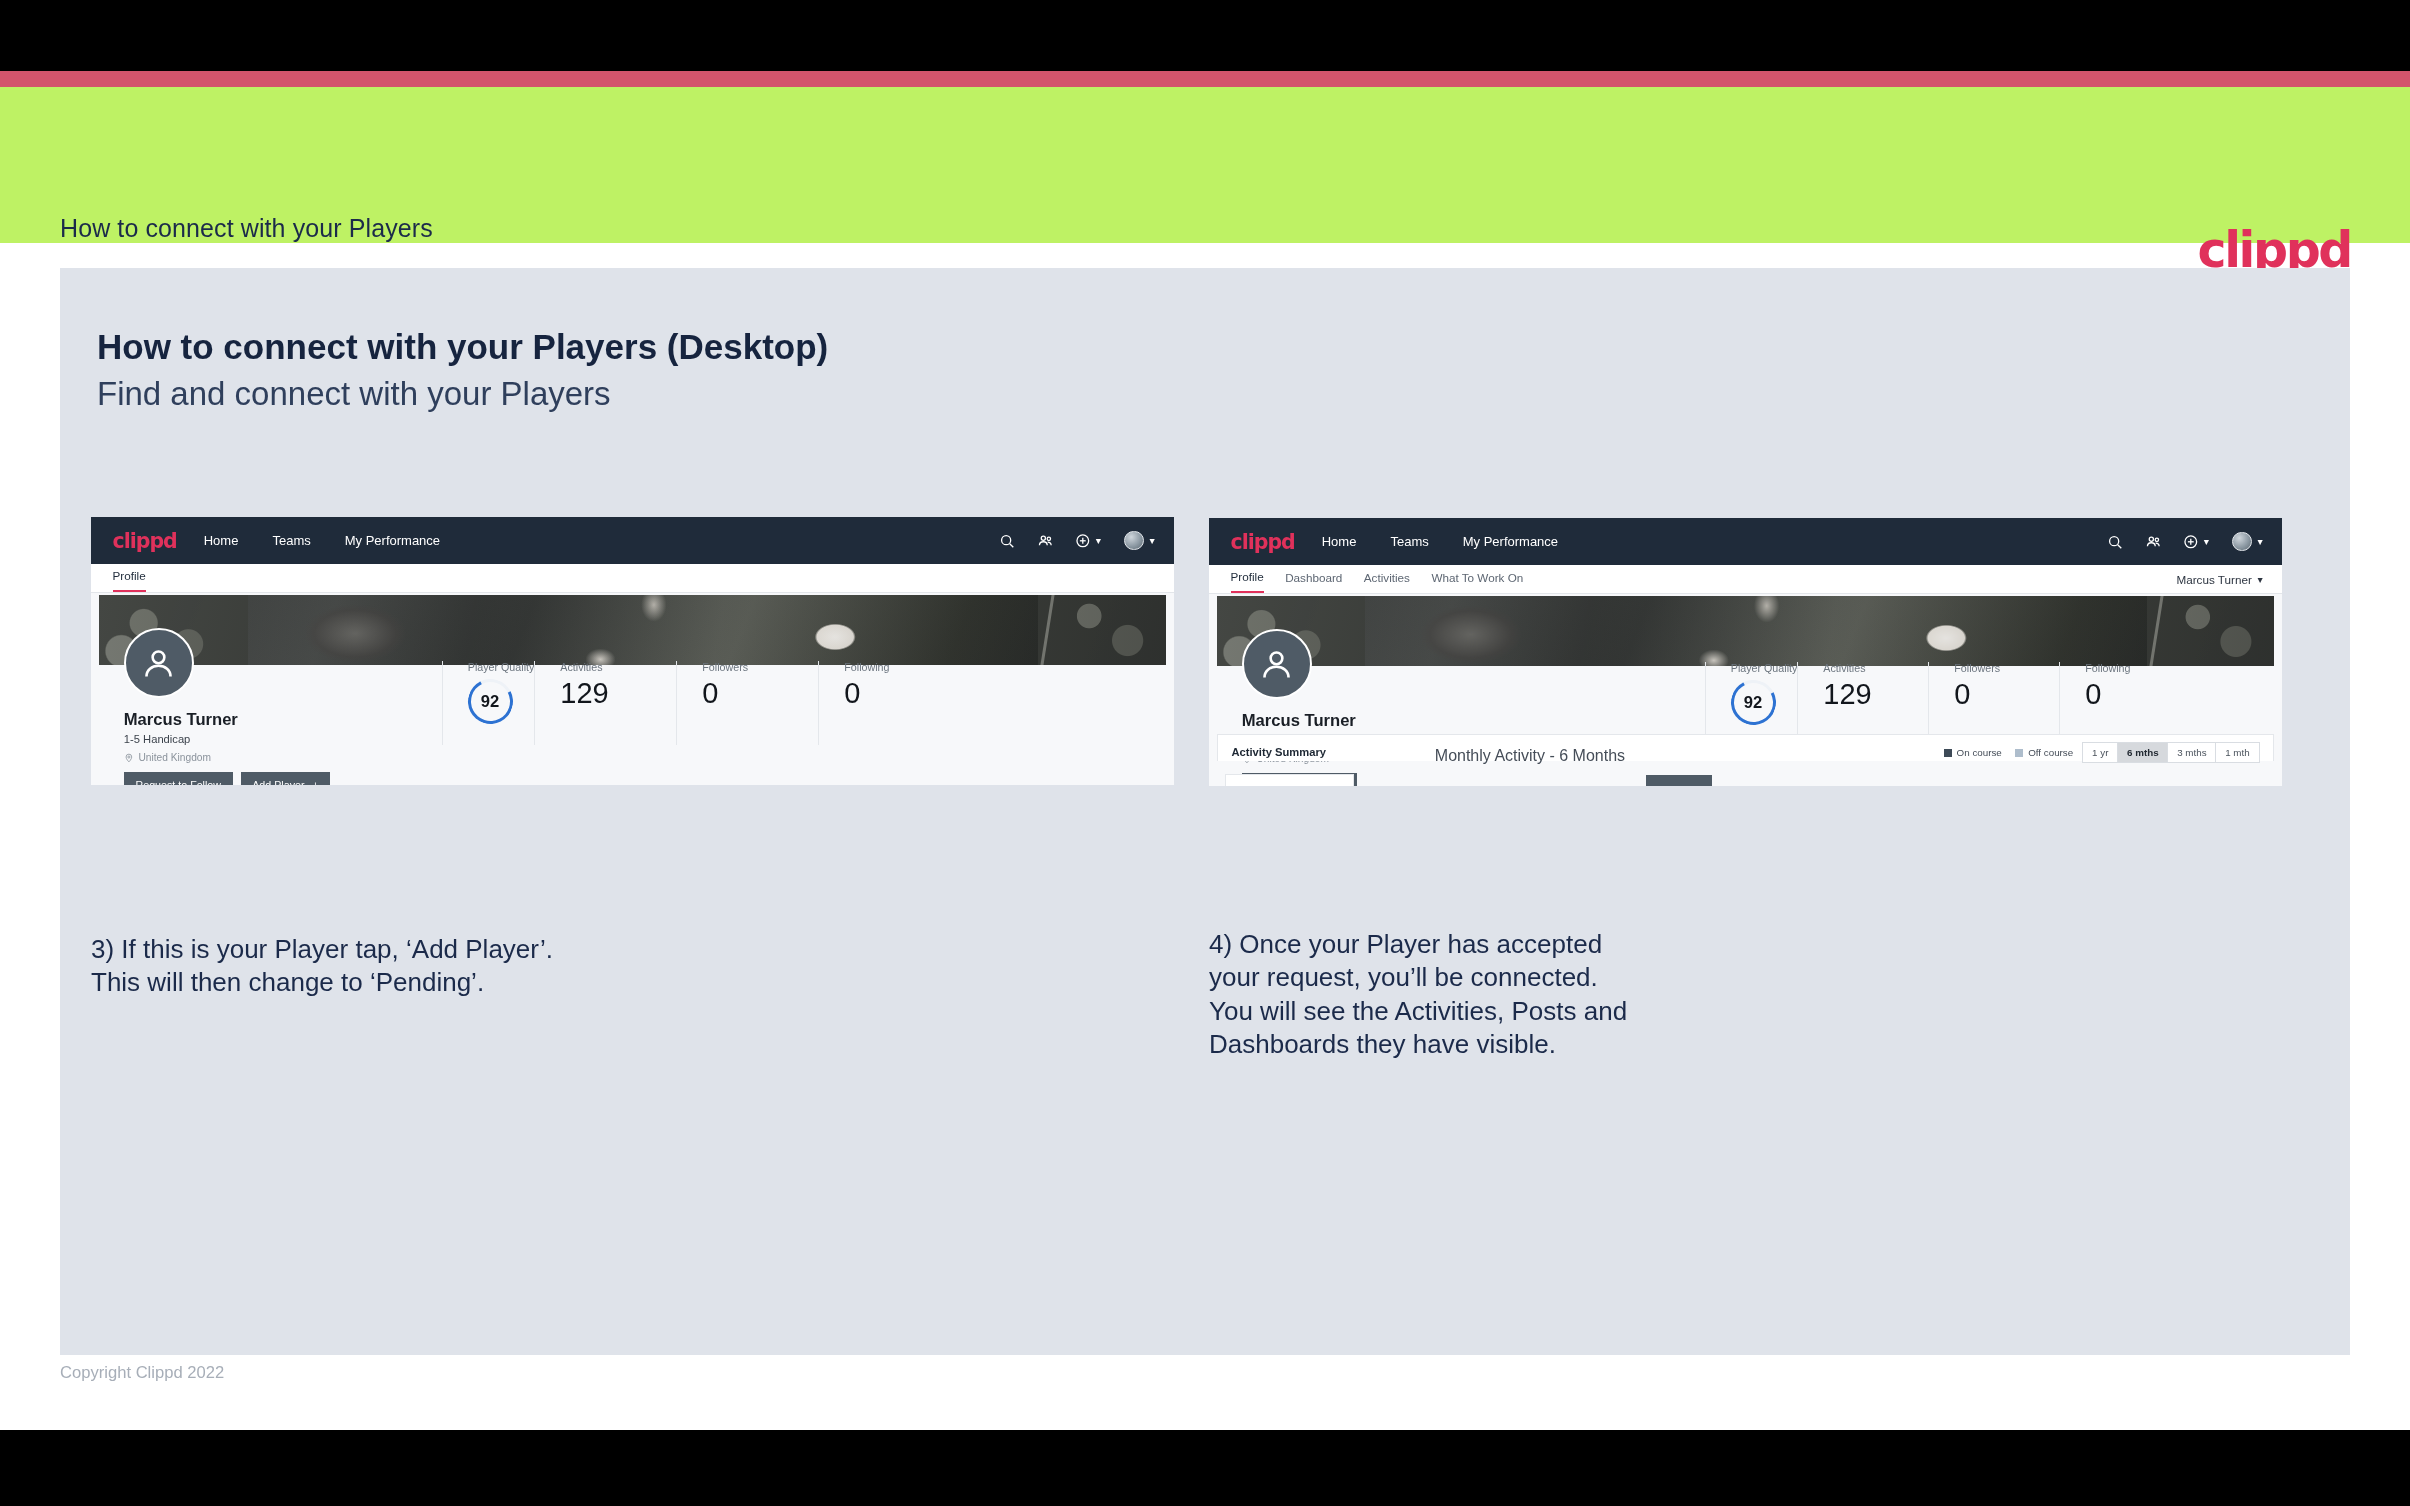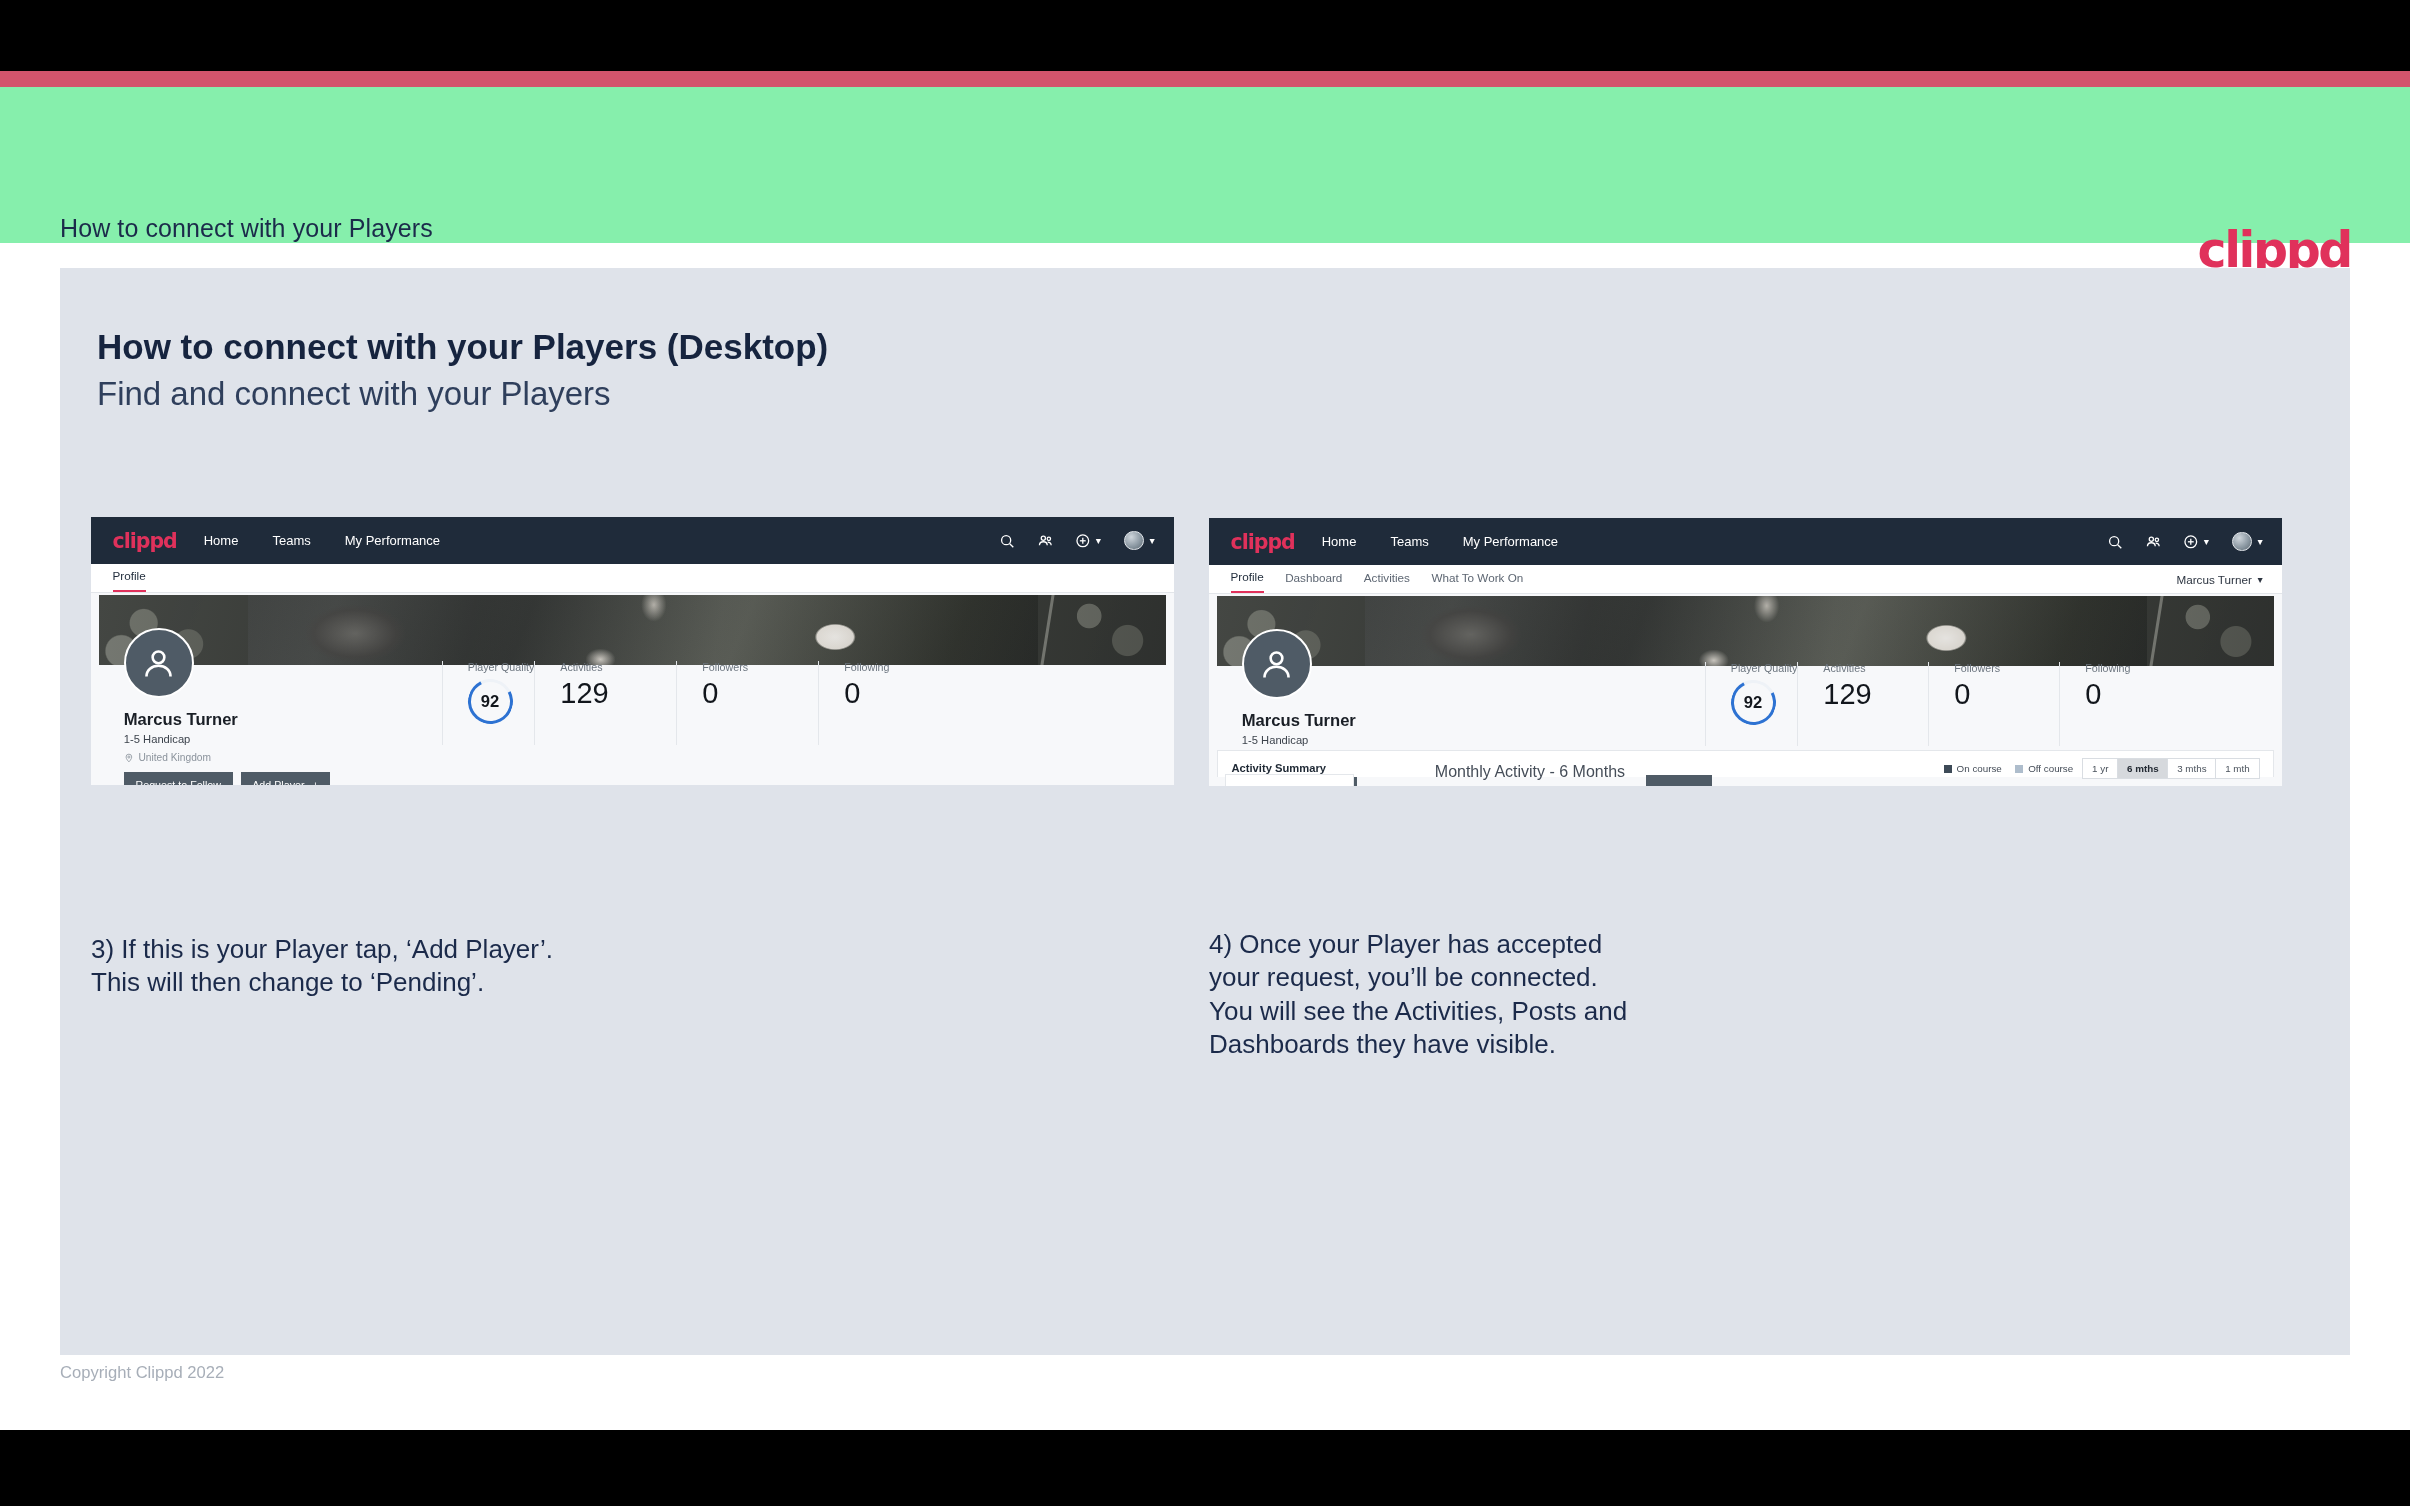--- a/index.html
+++ b/index.html
@@ -10,21 +10,21 @@
     overflow: hidden;
   }
   .slide { position: relative; width: 2411px; height: 1507px; background: #ffffff; }
 
   
   .bar-top-black { position:absolute; left:0; top:0; width:2411px; height:71px; background:#000; }
   .bar-top-pink  { position:absolute; left:0; top:71px; width:2411px; height:15.6px; background:#d3546c; }
   .bar-bottom-black { position:absolute; left:0; top:1430px; width:2411px; height:77px; background:#000; }
 
   
-  .header { position:absolute; left:0; top:87px; width:2411px; height:156px; background:#86efac; }
+  .header { position:absolute; left:0; top:87px; width:2411px; height:156px; background:#bef264; }
   .header-title {
     position:absolute; left:60px; top:127px;
     font-size:25px; color:#1b2a4a; letter-spacing:0.1px;
   }
   .brand-logo {
     position:absolute; right:60px; top:135px;
     font-size:49px; font-weight:bold; color:#e0315b;
     letter-spacing:-2.4px; font-family:"DejaVu Sans", sans-serif;
   }
   .header-rule {
@@ -153,21 +153,21 @@
     width:45px; height:45px; border-radius:50%;
     border:3.9px solid #2d72d2; border-top-color:#eef2f7;
     display:flex; align-items:center; justify-content:center;
     transform:rotate(18deg);
   }
   .ring span { transform:rotate(-18deg); font-size:16.6px; color:#12161c; font-weight:600; }
   .mock-left .panel-bg { position:absolute; left:0; top:76px; width:100%; height:192px; background:#f7f8fa; }
 
   
   .act-bar {
-    position:absolute; left:7.8px; top:232px; width:calc(100% - 15.6px); height:27px;
+    position:absolute; left:7.8px; top:216px; width:calc(100% - 15.6px); height:27px;
     background:#ffffff; border:1px solid #e4e7eb; border-bottom:none;
   }
   .act-title { position:absolute; left:13.7px; top:10.7px; font-size:11.2px; color:#1d2733; font-weight:600; }
   .act-sub { position:absolute; left:181px; top:11.7px; font-size:16px; color:#454d58;margin-left:36px; }
   .legend { position:absolute; right:200px; top:11.7px; display:flex; gap:13.7px; font-size:9.8px; color:#454d58; }
   .legend i { display:inline-block; width:7.8px; height:7.8px; margin-right:4.9px; vertical-align:-1px; }
   .seg { position:absolute; right:13.7px; top:6.8px; display:flex; border:1px solid #d9dde2; }
   .seg div { font-size:9.8px; color:#4b535d; padding:3.9px 8.8px; border-left:1px solid #d9dde2; background:#fff; }
   .seg div:first-child { border-left:none; }
   .seg div.on { background:#d6d9dd; color:#232a33; font-weight:bold; }

